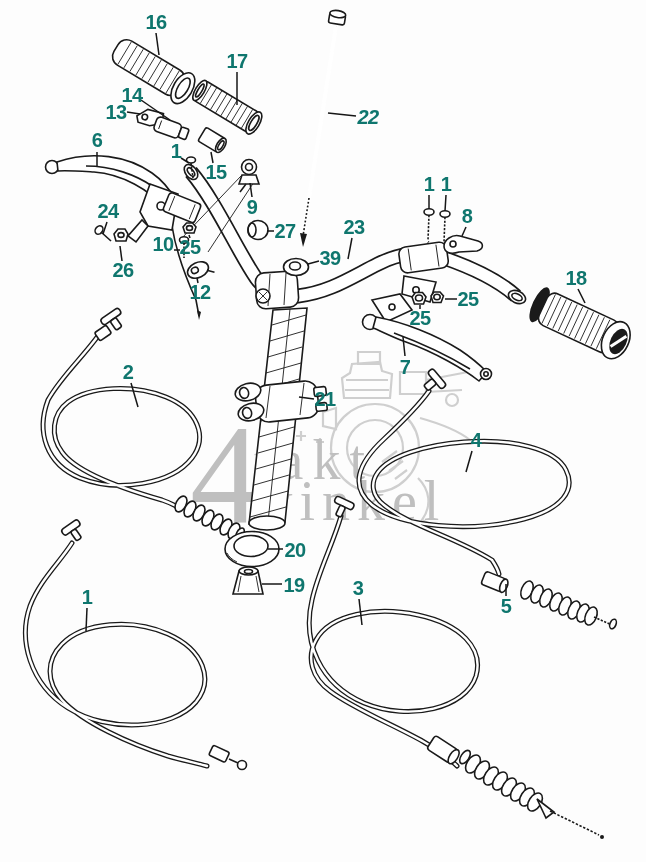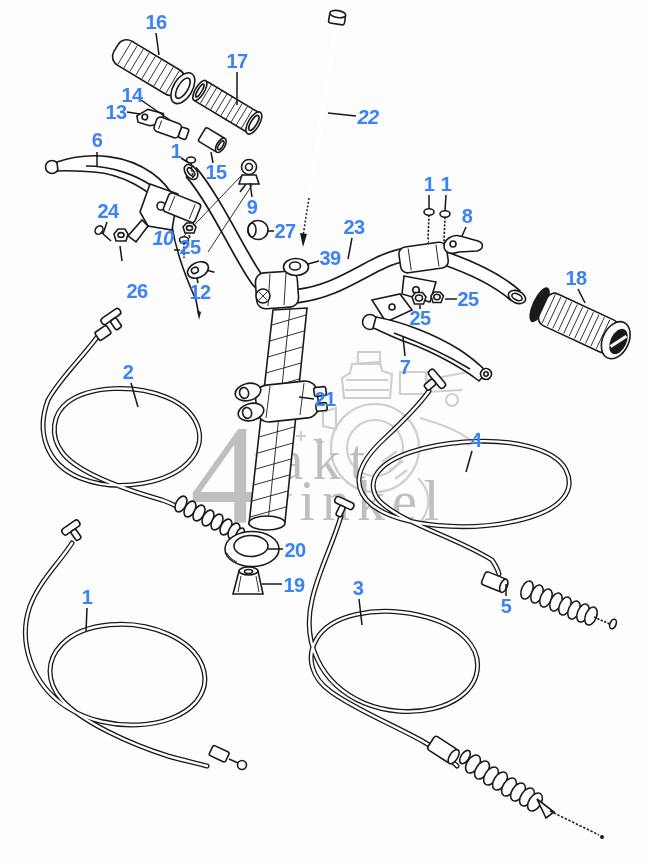--- a/index.html
+++ b/index.html
@@ -13,21 +13,21 @@
   .rib{stroke:#1a1a1a;stroke-width:0.8;}
   .dk{fill:#1a1a1a;stroke:none;}
   .co{fill:none;stroke:#1a1a1a;stroke-width:5;stroke-linecap:round;}
   .ci{fill:none;stroke:#ffffff;stroke-width:2.4;stroke-linecap:round;}
   .to{fill:none;stroke:#1a1a1a;stroke-width:15;}
   .ti{fill:none;stroke:#ffffff;stroke-width:11.5;}
   .wm{fill:#bfbfbf;font-family:"Liberation Serif",serif;}
   .wme{fill:none;stroke:#cfcfcf;stroke-width:2.2;}
   #leaders line{stroke:#161616;stroke-width:1.5;}
   .callout{position:absolute;transform:translate(-50%,-50%);
-           font:700 20px "Liberation Sans",sans-serif;color:#3b82f6;
+           font:700 20px "Liberation Sans",sans-serif;color:#0f766e;
            letter-spacing:-0.5px;white-space:nowrap;}
 </style>
 </head>
 <body>
 
 <div class="stage">
 <svg width="646" height="862" viewBox="0 0 646 862">
 
   <g>
     <g>
@@ -399,23 +399,23 @@
       <span class="callout" style="left: 132px; top: 95px;">14</span>
       <span class="callout" style="left: 116px; top: 112px;">13</span>
       <span class="callout" style="left: 97px; top: 140px;">6</span>
       <span class="callout" style="left: 176px; top: 151px;">1</span>
       <span class="callout" style="left: 216px; top: 172px;">15</span>
       <span class="callout" style="left: 368px; top: 117px; font-style: italic;">22</span>
       <span class="callout" style="left: 252px; top: 207px;">9</span>
       <span class="callout" style="left: 108px; top: 211px;">24</span>
       <span class="callout" style="left: 285px; top: 231px;">27</span>
       <span class="callout" style="left: 354px; top: 227px;">23</span>
-      <span class="callout" style="left: 163px; top: 238px; font-style: italic;">10</span>
+      <span class="callout" style="left: 163px; top: 244px;">10</span>
       <span class="callout" style="left: 190px; top: 247px;">25</span>
-      <span class="callout" style="left: 137px; top: 270px; margin-top: 21px;">26</span>
+      <span class="callout" style="left: 123px; top: 270px;">26</span>
       <span class="callout" style="left: 200px; top: 292px;">12</span>
       <span class="callout" style="left: 330px; top: 258px;">39</span>
       <span class="callout" style="left: 429px; top: 184px;">1</span>
       <span class="callout" style="left: 446px; top: 184px;">1</span>
       <span class="callout" style="left: 467px; top: 216px;">8</span>
       <span class="callout" style="left: 576px; top: 278px;">18</span>
       <span class="callout" style="left: 468px; top: 299px;">25</span>
       <span class="callout" style="left: 420px; top: 318px;">25</span>
       <span class="callout" style="left: 405px; top: 367px;">7</span>
       <span class="callout" style="left: 128px; top: 372px;">2</span>

